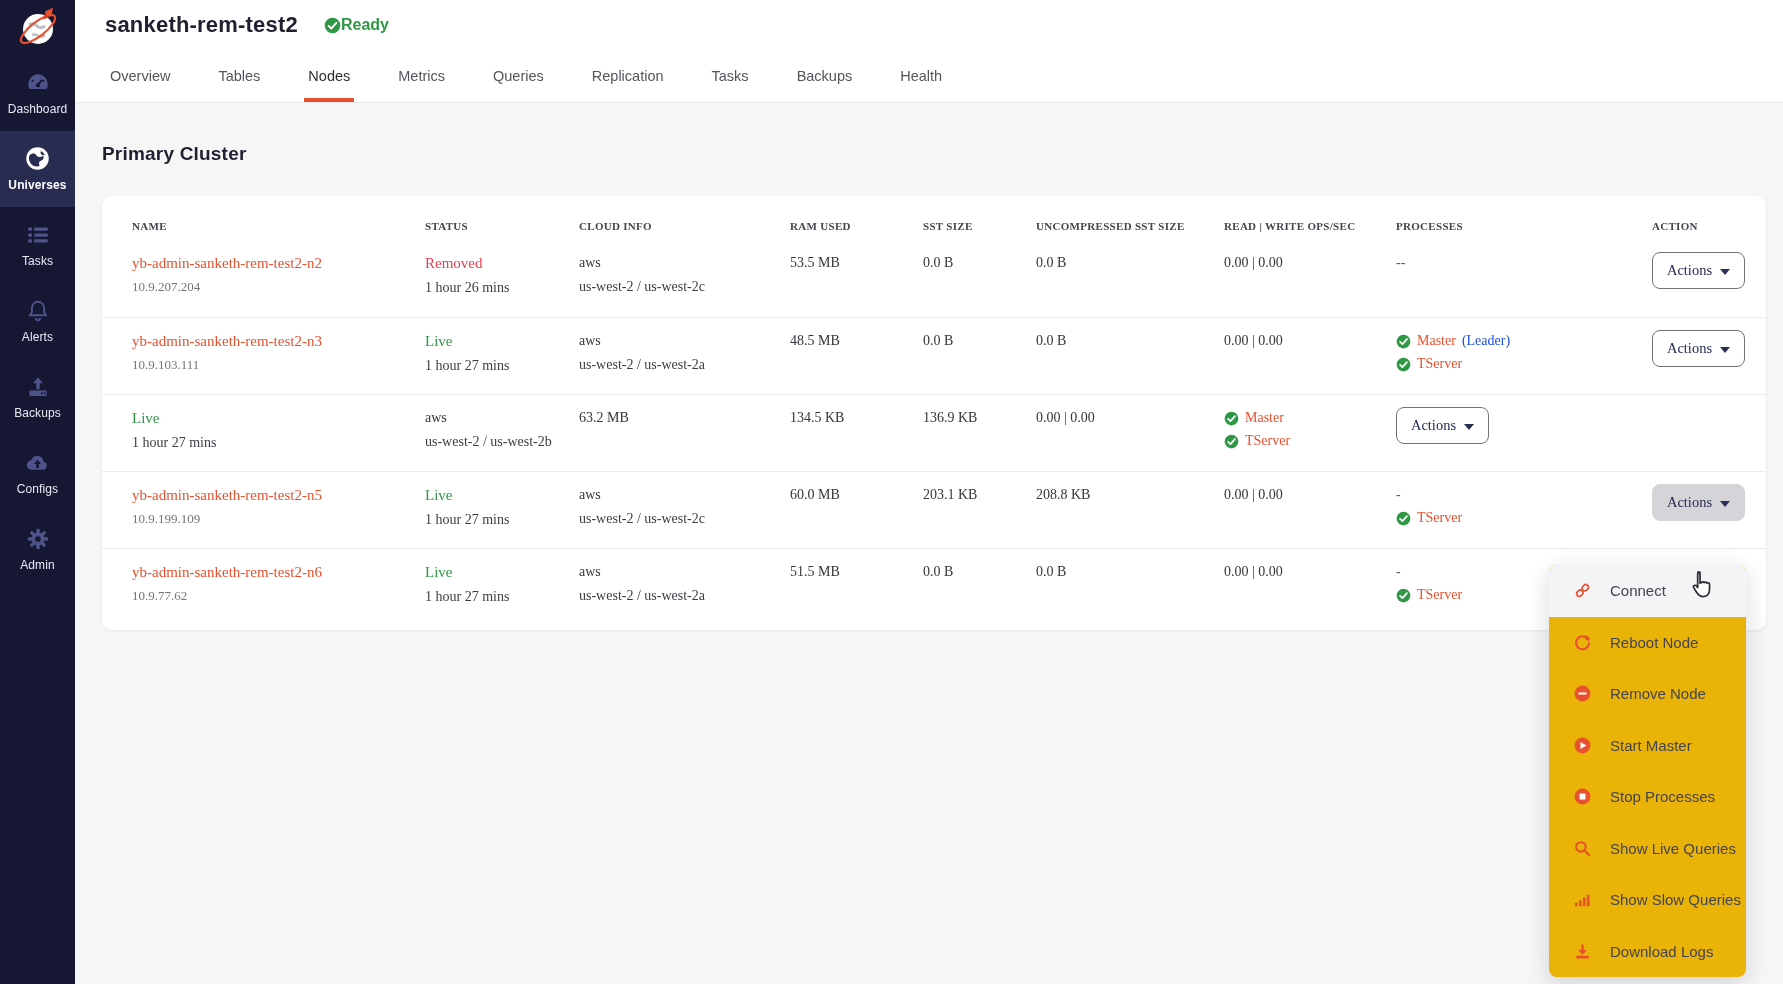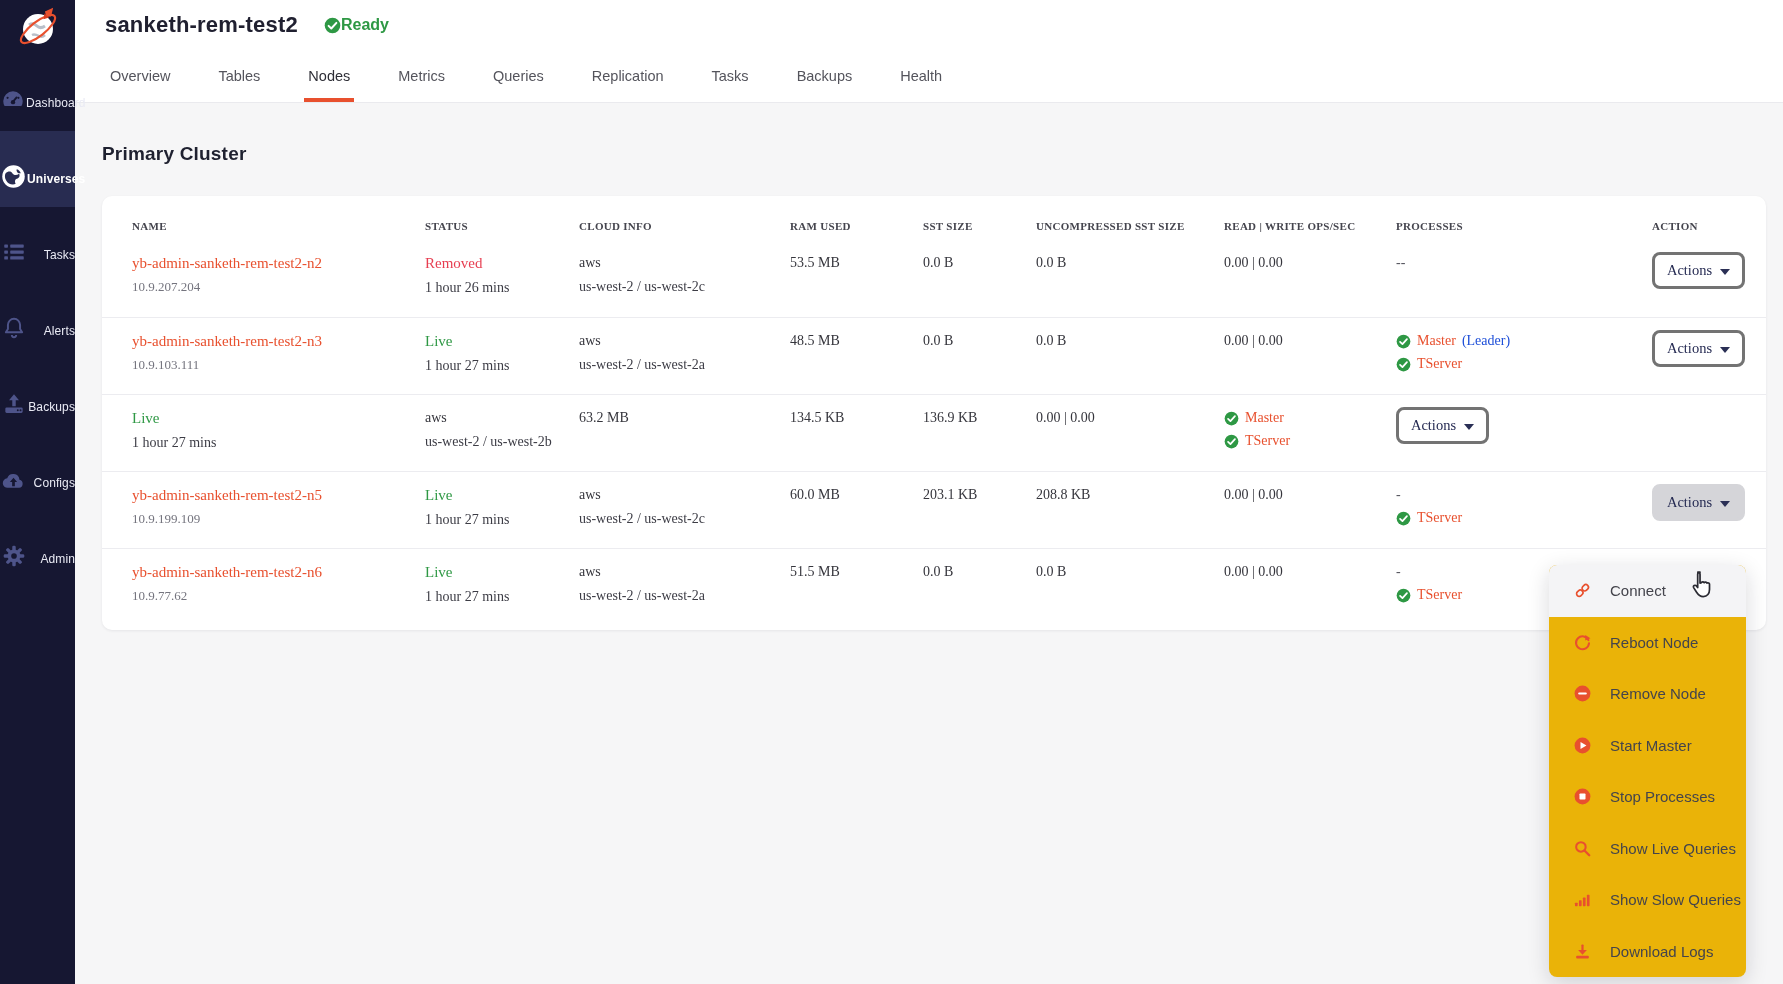--- a/index.html
+++ b/index.html
@@ -2,22 +2,22 @@
 <html><head>
 <meta charset="utf-8">
 <style>
   * { margin:0; padding:0; box-sizing:border-box; }
   html,body { width:1783px; height:984px; overflow:hidden; background:#f6f6f7;
               font-family:"Liberation Sans", sans-serif; }
 
   
   .sidebar { position:absolute; left:0; top:0; width:75px; height:984px; background:#161732; z-index:5; }
   .logo-block { width:75px; height:55px; display:flex; align-items:center; justify-content:center; }
-  .side-item { width:75px; height:76px; display:flex; flex-direction:row; align-items:center;
-               padding-top:14px; cursor:pointer;justify-content:space-between; }
+  .side-item { width:75px; height:76px; display:flex; flex-direction:column; align-items:center;
+               padding-top:14px; cursor:pointer; }
   .side-item:first-of-type { margin-top:4px; }
   .side-item .s-icon { width:27px; height:27px; display:flex; align-items:center; justify-content:center; }
   .side-item .s-label { margin-top:6px; font-size:12px; color:#e9eaf4; letter-spacing:.1px; }
   .side-item.active { background:#282c51; }
   .side-item.active .s-label { color:#ffffff; font-weight:bold; }
 
   
   .header { position:absolute; left:75px; top:0; right:0; height:103px; background:#fff;
             border-bottom:1px solid #eaeaee; z-index:2; }
   .title-row { display:flex; align-items:center; gap:26px; padding:12px 0 0 30px; }
@@ -44,21 +44,21 @@
   .node-link { font-size:15px; color:#e8502e; cursor:pointer; display:inline-block; }
   .node-ip { margin-top:7px; font-size:13px; color:#74747e; }
   .status-main { font-size:15px; }
   .status-main.removed { color:#e73e51; }
   .status-main.live { color:#2e9844; }
   .sub-line { margin-top:8px; font-size:14px; color:#3c3c45; }
   .proc-line { display:flex; align-items:center; gap:6px; font-size:14px; margin-bottom:7px; }
   .proc-link { color:#e8502e; cursor:pointer; }
   .proc-suffix { color:#1d4ed8;text-align:right; }
   .proc-dash { color:#55555e; }
-  .actions-btn { width:93px; height:37px; border:3px solid #737373; border-radius:8px; background:#fff;
+  .actions-btn { width:93px; height:37px; border:1px solid #737373; border-radius:8px; background:#fff;
                  font-size:14.5px; color:#252a52; display:flex; align-items:center; justify-content:center;
                  gap:8px; cursor:pointer; font-family:inherit; }
   .actions-btn.open { background:#d5d5d9; border-color:#d5d5d9; }
   .caret { width:0; height:0; border-left:5px solid transparent; border-right:5px solid transparent;
            border-top:6px solid #2a2f55; margin-top:2px; }
 
   
   .dropdown { position:absolute; left:1549px; top:565px; width:197px; background:#eab308; border-radius:8px;
               box-shadow:0 6px 22px rgba(20,20,40,.16); z-index:40; overflow:hidden; }
   .menu-item { height:51.5px; display:flex; align-items:center; gap:18px; padding-left:23px;

